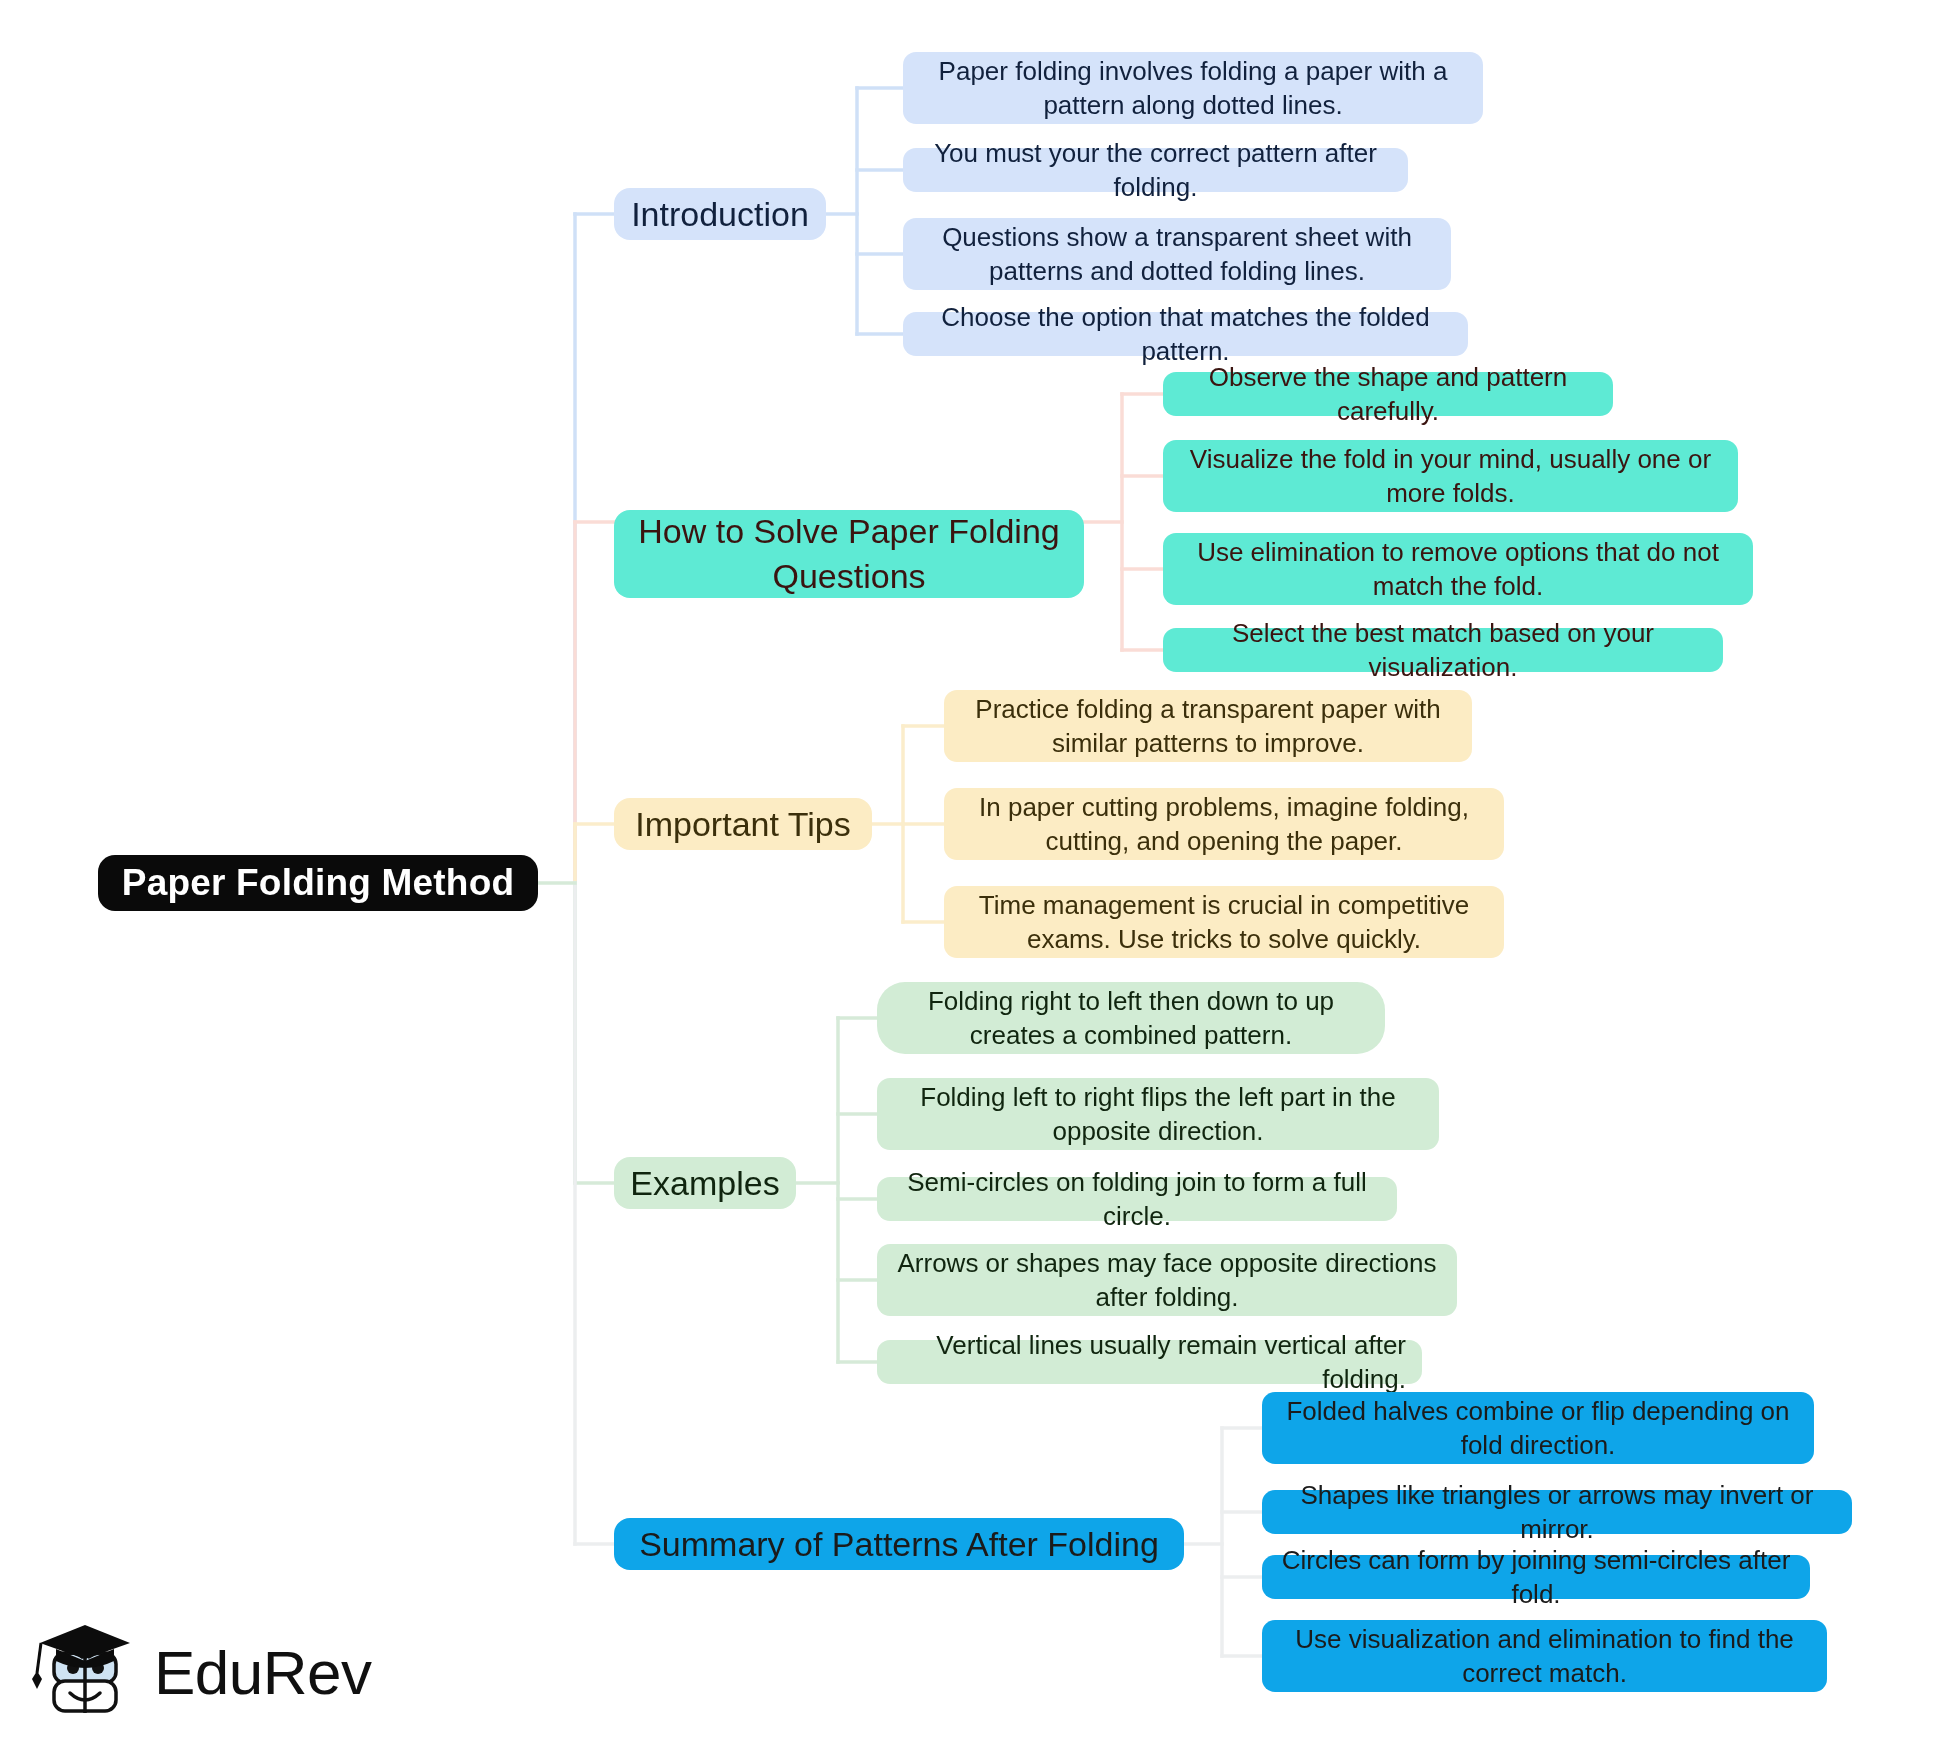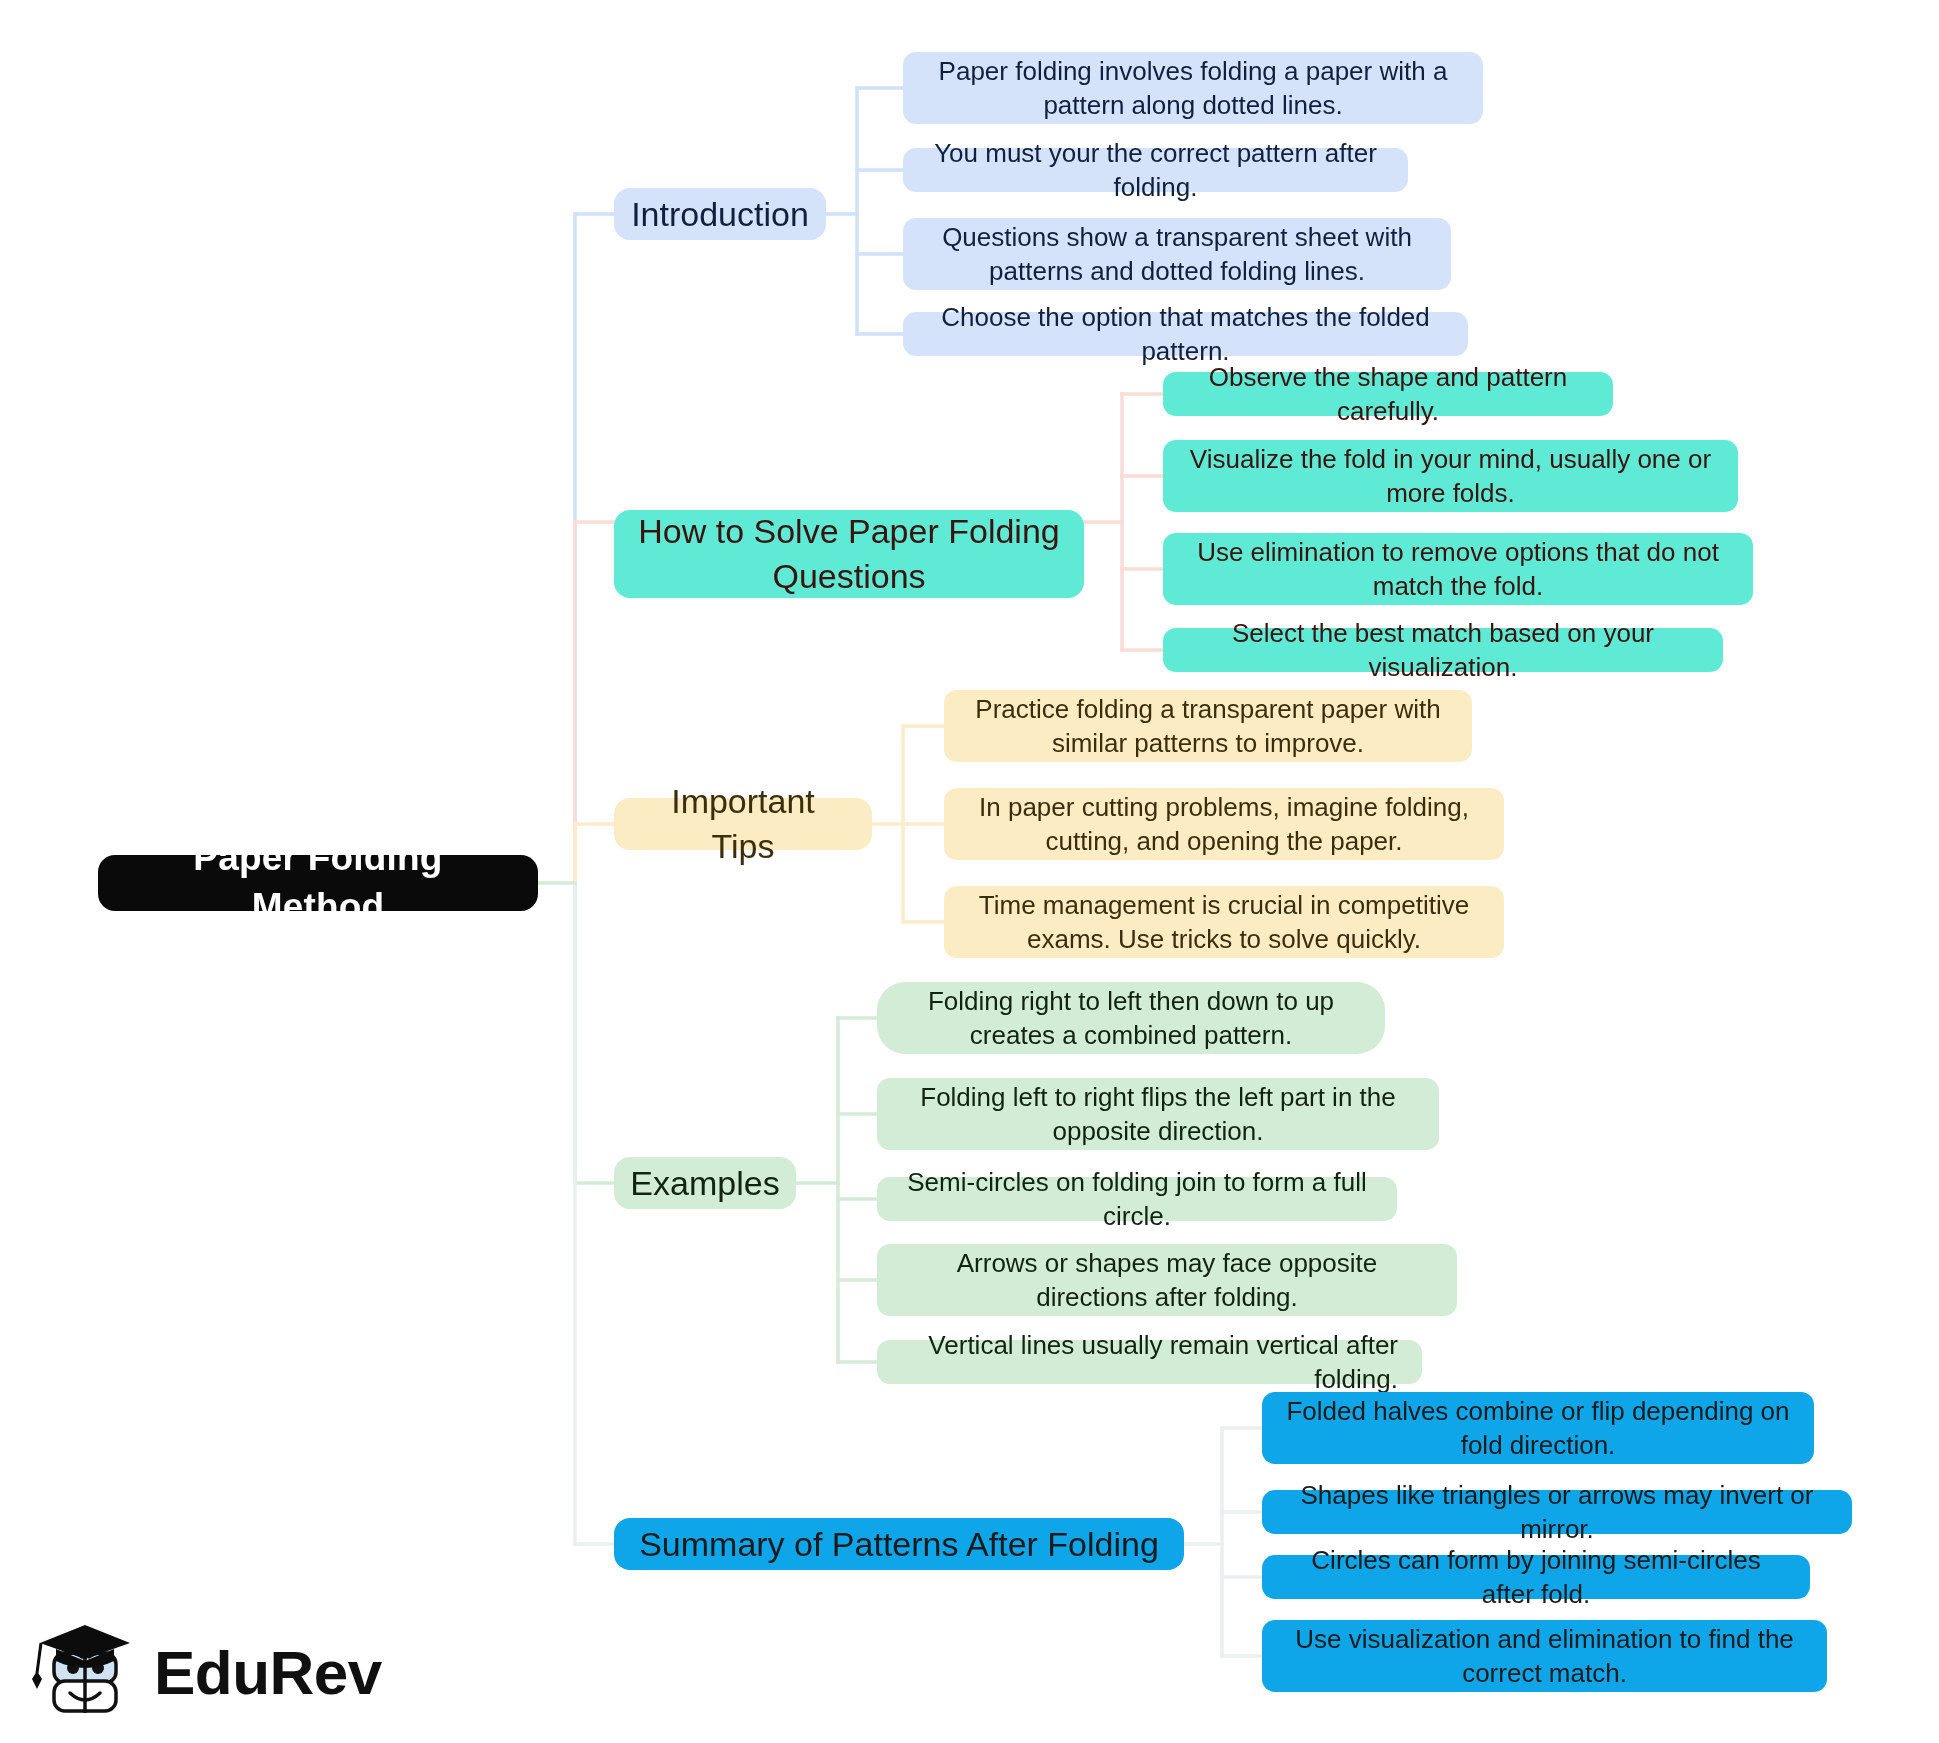--- a/index.html
+++ b/index.html
@@ -27,21 +27,21 @@
   }
   .node {
     position: absolute;
     box-sizing: border-box;
     border-radius: 14px;
     display: flex;
     align-items: center;
     justify-content: center;
     text-align: center;
     line-height: 1.32;
-    padding: 8px 24px;
+    padding: 8px 16px;
   }
   .root {
     background: #0a0a0a;
     color: #ffffff;
     font-size: 37px;
     font-weight: bold;
     border-radius: 17px;
     letter-spacing: 0.2px;
   }
   .branch {
@@ -71,21 +71,21 @@
     align-items: center;
   }
   #logo .logo-mark {
     width: 110px;
     height: 110px;
     position: relative;
     flex: 0 0 auto;
   }
   #logo .logo-text {
     font-size: 62px;
-    font-weight: bold;
+    font-weight: normal;
     color: #101010;
     letter-spacing: -0.5px;
     margin-left: 16px;
     white-space: nowrap;
   }
 </style>
 </head>
 <body>
 
 <div id="canvas">

